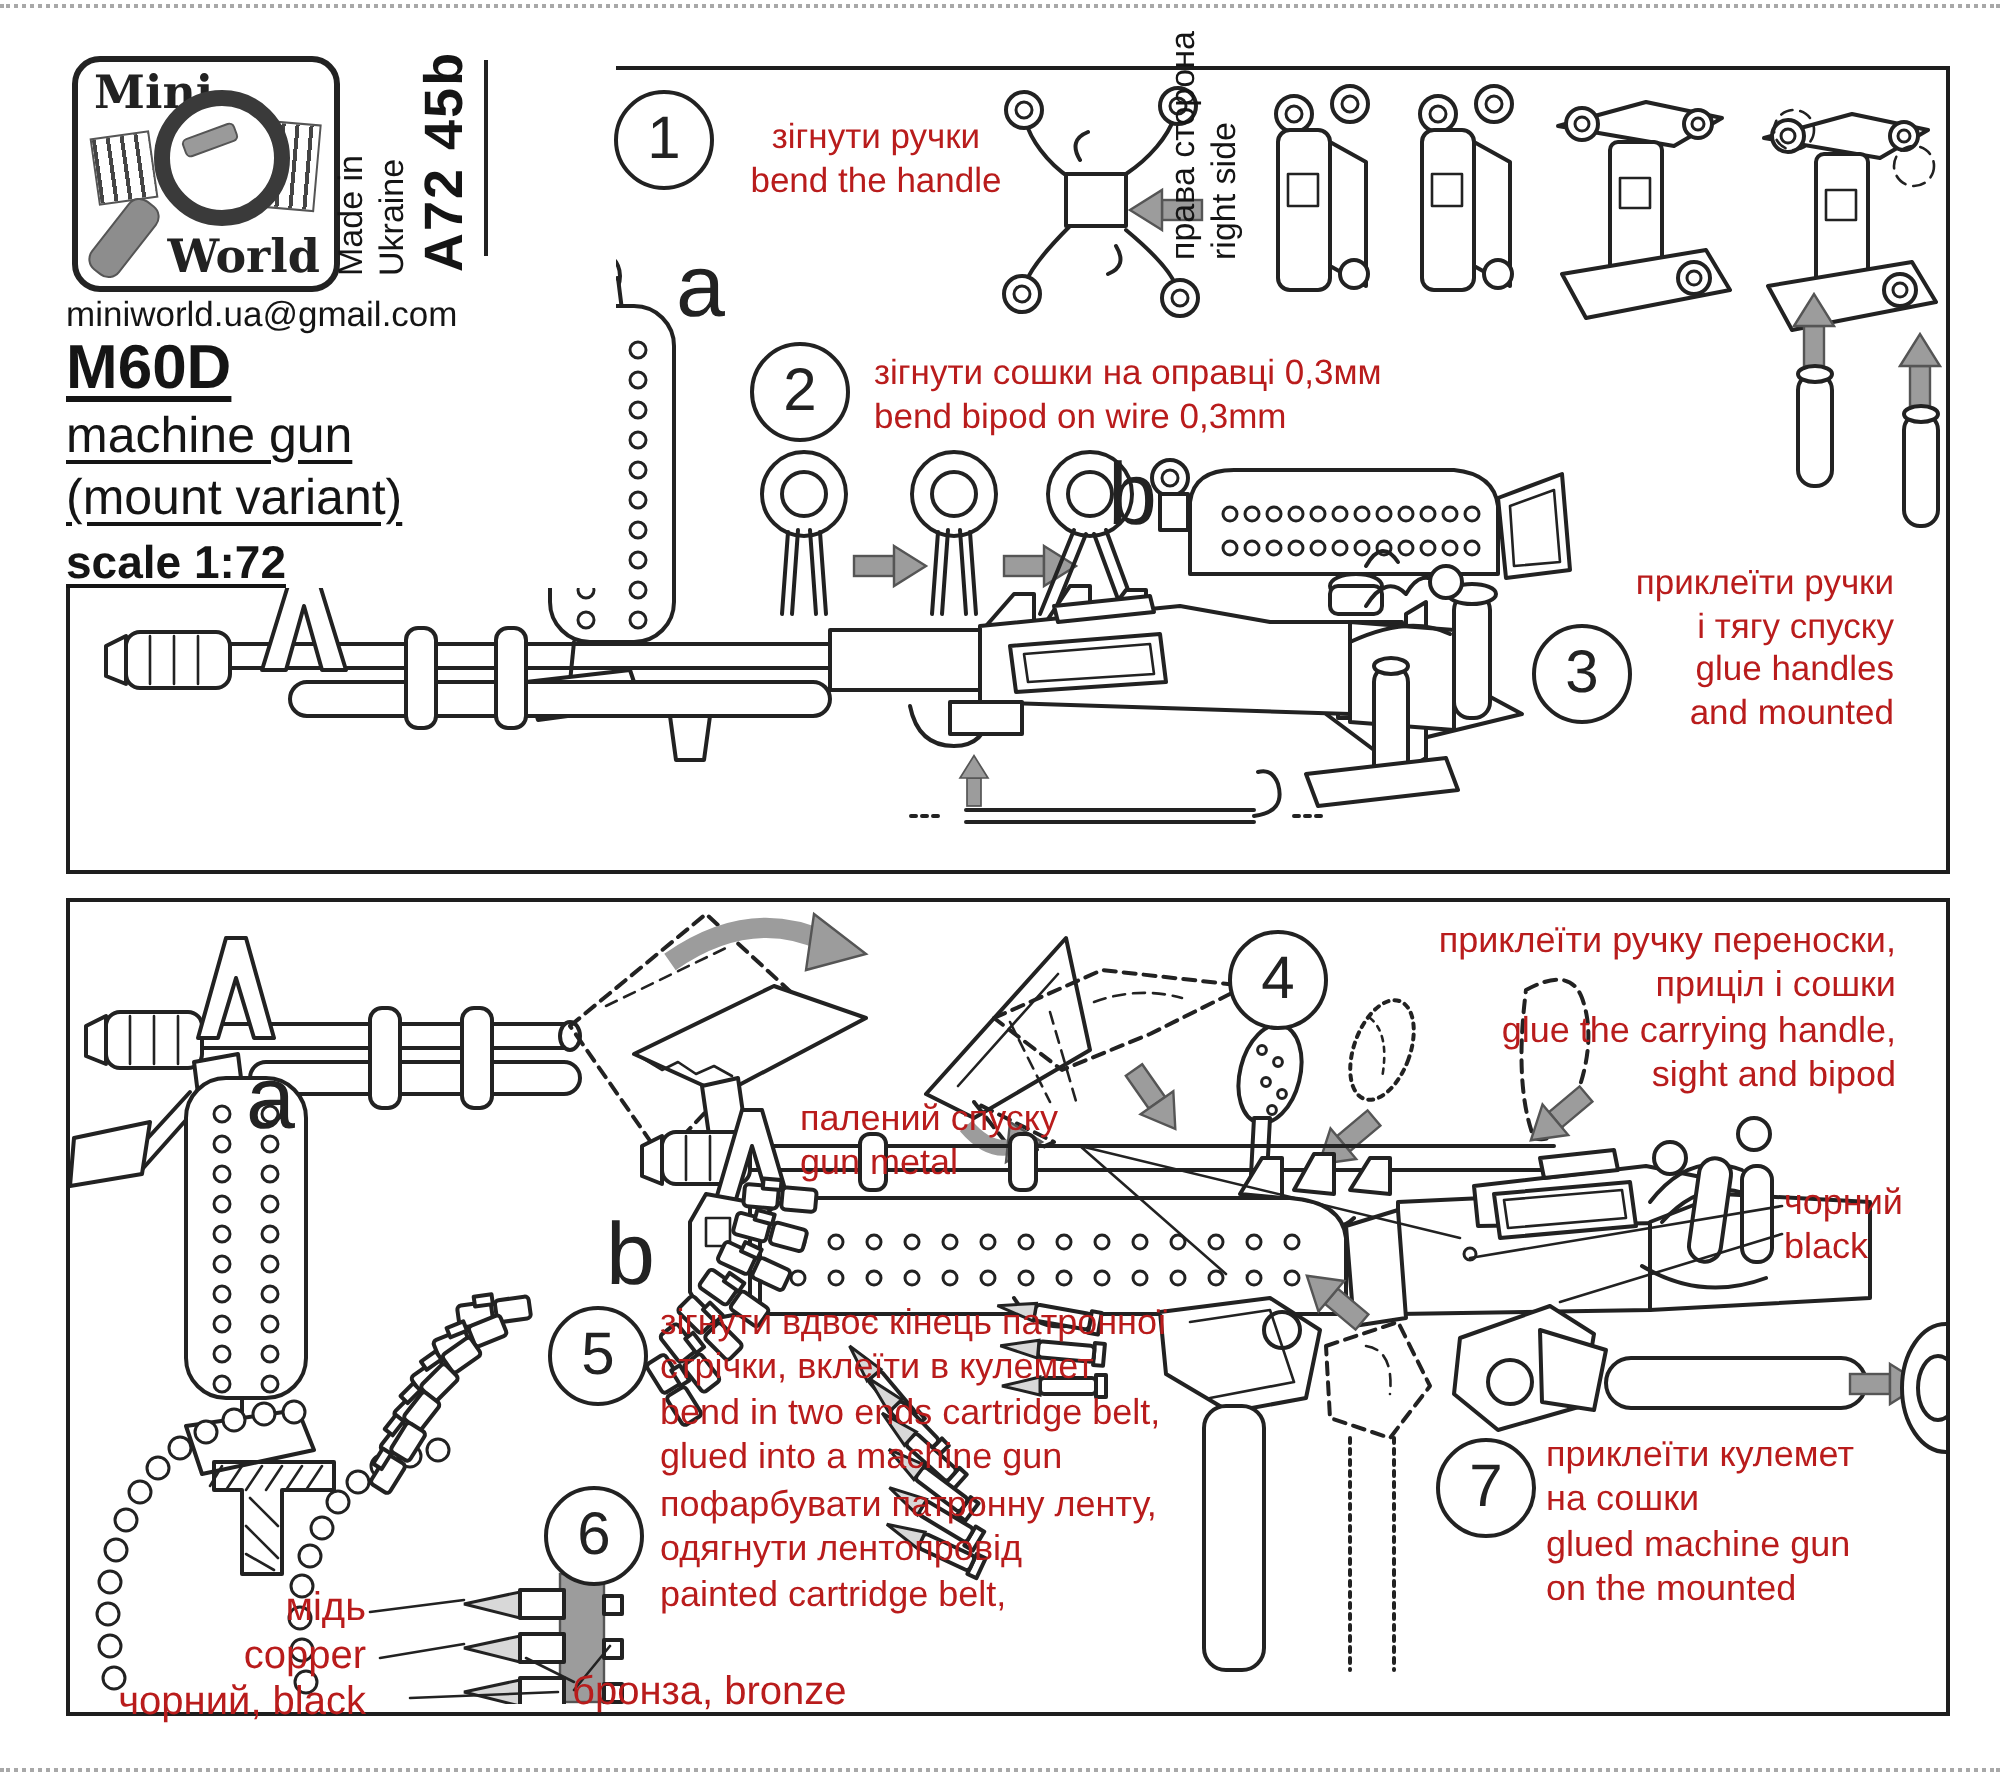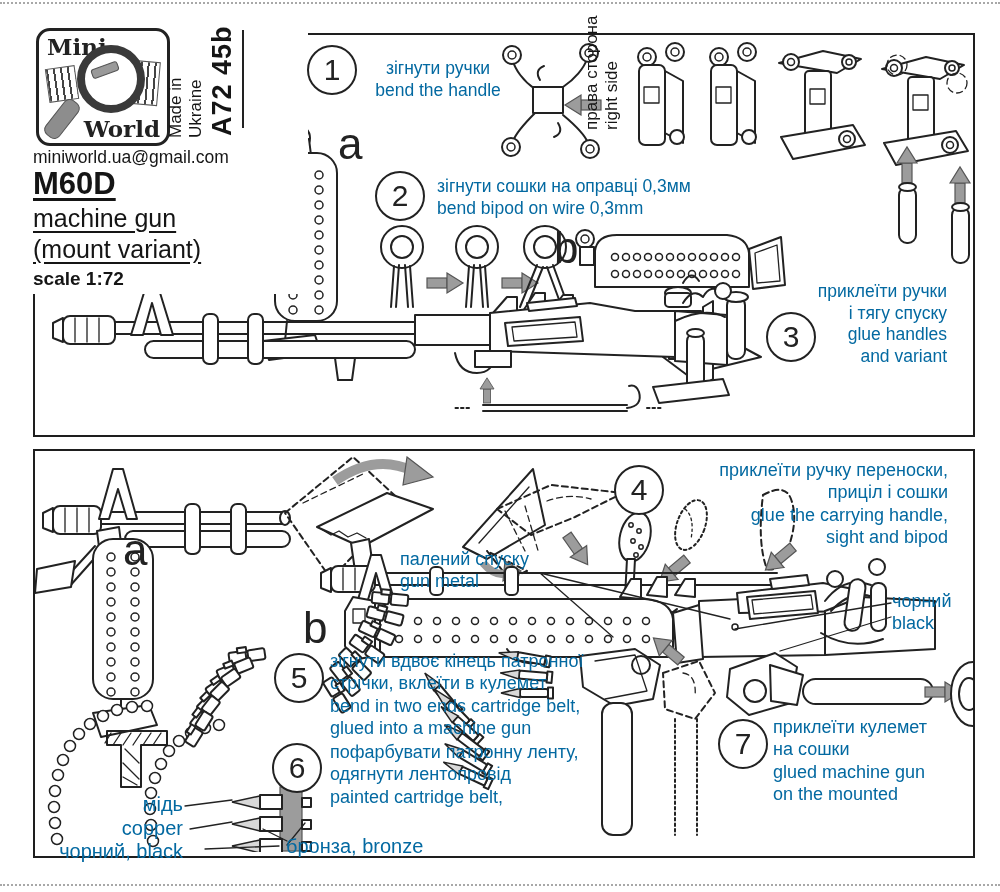--- a/index.html
+++ b/index.html
@@ -4,21 +4,21 @@
 <style>
   html,body{margin:0;padding:0;background:#fff;}
   .page{position:relative;width:1000px;height:892px;background:#fff;overflow:hidden;
         font-family:"Liberation Sans",sans-serif;color:#151515;}
   .cutline{position:absolute;left:0;width:100%;height:0;border-top:2px dotted #a8a8a8;}
   .panel{position:absolute;border:2.5px solid #1e1e1e;background:#fff;}
   .art{position:absolute;}
   .step-circle{position:absolute;width:46px;height:46px;border:2.5px solid #222;border-radius:50%;
         background:#fff;display:flex;align-items:center;justify-content:center;
         font-size:30px;color:#222;z-index:6;}
-  .txt{position:absolute;font-size:17.5px;line-height:1.24;color:#0369a1;z-index:6;white-space:nowrap;}
+  .txt{position:absolute;font-size:17.5px;line-height:1.24;color:#b91c1c;z-index:6;white-space:nowrap;}
   .txt.c{text-align:center;}
   .txt.r{text-align:right;}
   .t18{font-size:18px;}
   .t20{font-size:20px;}
   .t205{font-size:20.5px;}
   .vtext{position:absolute;writing-mode:vertical-rl;transform:rotate(180deg);
         font-size:17px;line-height:1.2;white-space:nowrap;z-index:6;}
   .vcode{font-size:27px;font-weight:bold;letter-spacing:1px;}
   .partletter{position:absolute;font-size:44px;color:#222;z-index:6;line-height:1;}
   .header-block{position:absolute;left:30px;top:16px;width:278px;height:278px;background:#fff;z-index:5;}
@@ -28,21 +28,21 @@
   .flag{position:absolute;background:repeating-linear-gradient(90deg,#444 0 2px,#fff 2px 7px);border:1px solid #555;}
   .lens{position:absolute;left:38px;top:14px;width:52px;height:52px;border:8px solid #3a3a3a;
         border-radius:50%;background:#fff;z-index:3;}
   .lens-mark{position:absolute;left:52px;top:34px;width:26px;height:8px;background:#9a9a9a;
         border:1px solid #555;border-radius:3px;transform:rotate(-20deg);z-index:4;}
   .handle{position:absolute;left:14px;top:66px;width:16px;height:42px;background:#8d8d8d;
         border:1px solid #555;border-radius:7px;transform:rotate(38deg);z-index:2;}
   .email{position:absolute;font-size:17.5px;}
   .title-m{position:absolute;font-size:31px;font-weight:bold;text-decoration:underline;text-underline-offset:4px;}
   .sub{position:absolute;font-size:25px;text-decoration:underline;text-underline-offset:4px;}
-  .scale{position:absolute;font-size:19px;font-weight:bold;text-underline-offset:3px;}
+  .scale{position:absolute;font-size:23px;font-weight:bold;text-decoration:underline;text-underline-offset:3px;}
   .codeline{position:absolute;border-left:2.5px solid #222;width:0;}
   
   .ln{stroke:#222;stroke-width:2;fill:none;stroke-linecap:round;stroke-linejoin:round;}
   .wh{fill:#fff;stroke:#222;stroke-width:2;stroke-linejoin:round;}
   .hole{fill:#fff;stroke:#222;stroke-width:1.5;}
   .gr{fill:#9c9c9c;stroke:#555;stroke-width:1.2;}
   .gry{stroke:#9c9c9c;stroke-width:10;fill:none;}
   .dash{stroke-dasharray:6 4;}
   .dot{stroke-dasharray:2.5 3;}
   .thin{stroke-width:1.3;}
@@ -106,21 +106,21 @@
   <div class="partletter" style="left:338px;top:122px;">a</div>
   <div class="partletter" style="left:554px;top:226px;">b</div>
 
   <div class="step-circle" style="left:766px;top:312px;">
       <span>3</span>
     </div>
   <div class="txt r" style="left:795px;top:281px;width:152px;">
     <div>приклеїти ручки</div>
     <div>і тягу спуску</div>
     <div>glue handles</div>
-    <div>and variant</div>
+    <div>and mounted</div>
   </div>
 
   <div class="step-circle" style="left:614px;top:465px;">
       <span>4</span>
     </div>
   <div class="txt r t18" style="left:688px;top:459px;width:260px;">
     <div>приклеїти ручку переноски,</div>
     <div>приціл і сошки</div>
     <div>glue the carrying handle,</div>
     <div>sight and bipod</div>

